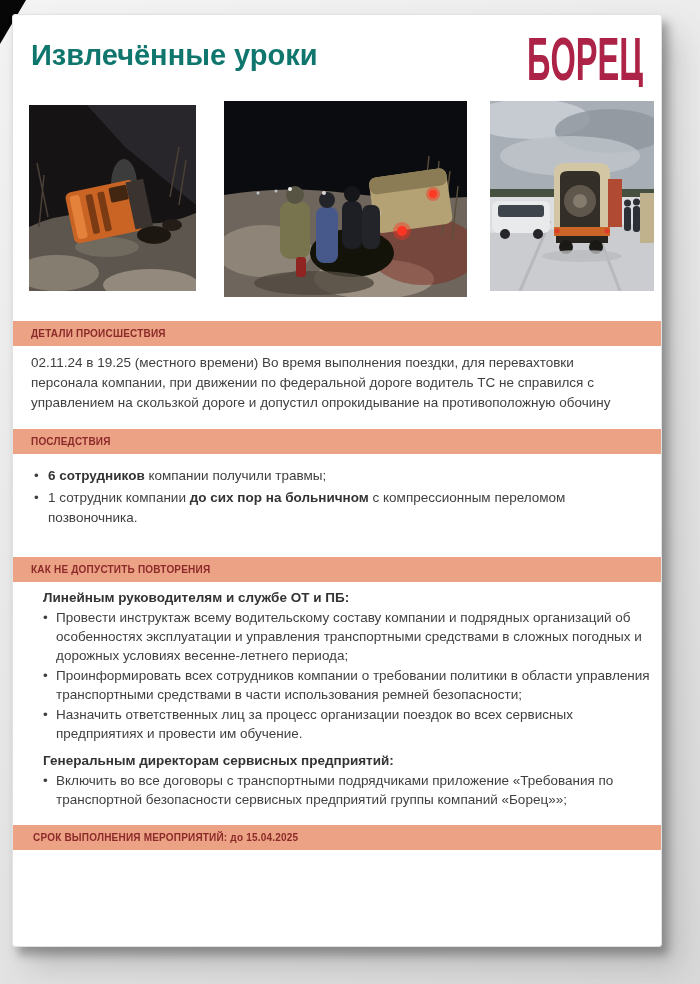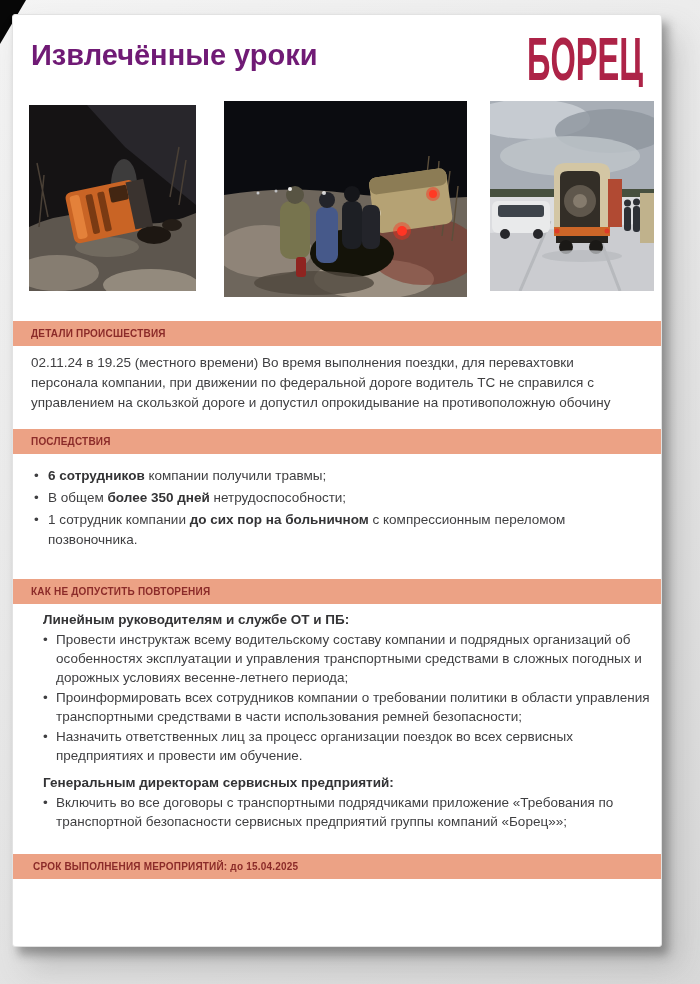--- a/index.html
+++ b/index.html
@@ -13,40 +13,40 @@
     border-top:44px solid #070707;border-right:26px solid transparent;
   }
   .page{
     position:absolute;left:12px;top:14px;width:648px;height:931px;z-index:1;
     background:#ffffff;border-radius:3px;border:1px solid #e2e2e2;
     box-shadow:6px 8px 10px rgba(70,70,70,.45), 16px 20px 30px rgba(110,110,110,.30);
   }
   .header-row{position:relative;height:56px;}
   h1.title{
     margin:0;padding:24px 0 0 18px;font-size:29px;font-weight:700;
-    color:#701a75;letter-spacing:0;
+    color:#0f766e;letter-spacing:0;
   }
   .logo{position:absolute;top:16px;right:16px;width:118px;height:56px;}
   .logo svg{display:block;}
 
   .photos{position:relative;margin-top:30px;height:198px;}
   figure.photo{margin:0;position:absolute;overflow:hidden;}
   figure.photo svg{display:block;width:100%;height:100%;}
   .ph1{left:16px;top:4px;width:167px;height:186px;}
   .ph2{left:211px;top:0;width:243px;height:196px;}
   .ph3{left:477px;top:0;width:164px;height:190px;}
 
   .bar{
     background:#eca285;color:#8b2b29;font-weight:700;font-size:10px;
     padding:4.5px 18px;line-height:16px;letter-spacing:.2px;
   }
   .bar-details{margin-top:22px;}
   .bar-consequences{margin-top:16px;}
   .bar-prevention{margin-top:29px;}
-  .bar-deadline{margin-top:23px;padding-left:20px;}
+  .bar-deadline{margin-top:16px;padding-left:20px;}
 
   .body-text{color:#3f3f41;font-size:13.5px;}
   .para{margin:7px 18px 0;line-height:20px;}
 
   ul.blist{list-style:none;margin:12px 18px 0;padding:0;line-height:20px;}
   ul.blist li{position:relative;padding-left:17px;margin:2px 0;}
   ul.blist li::before{content:"\2022";position:absolute;left:3px;color:#3f3f41;}
   ul.blist b{font-weight:700;color:#333335;text-align:center;}
 
   .prevention{padding:6px 10px 0;line-height:19px;margin-left:18px;}
@@ -173,21 +173,20 @@
     </figure>
 
   </div>
 
   <div class="bar bar-details">ДЕТАЛИ ПРОИСШЕСТВИЯ</div>
   <p class="body-text para">02.11.24 в 19.25 (местного времени) Во время выполнения поездки, для перевахтовки персонала компании, при движении по федеральной дороге водитель ТС не справился с управлением на скользкой дороге и допустил опрокидывание на противоположную обочину</p>
 
   <div class="bar bar-consequences">ПОСЛЕДСТВИЯ</div>
   <ul class="body-text blist">
       <li><b>6 сотрудников</b><span> компании получили травмы;</span></li>
-      <li><span>В общем </span><b>более 350 дней</b><span> нетрудоспособности;</span></li>
       <li><span>1 сотрудник компании </span><b>до сих пор на больничном</b><span> с компрессионным переломом позвоночника.</span></li>
     </ul>
 
   <div class="bar bar-prevention">КАК НЕ ДОПУСТИТЬ ПОВТОРЕНИЯ</div>
   <div class="body-text prevention">
     <p class="audience">Линейным руководителям и службе ОТ и ПБ:</p>
     <ul class="plist">
         <li>Провести инструктаж всему водительскому составу компании и подрядных организаций об особенностях эксплуатации и управления транспортными средствами в сложных погодных и дорожных условиях весенне-летнего периода;</li>
         <li>Проинформировать всех сотрудников компании о требовании политики в области управления транспортными средствами в части использования ремней безопасности;</li>
         <li>Назначить ответственных лиц за процесс организации поездок во всех сервисных предприятиях  и провести им обучение.</li>

